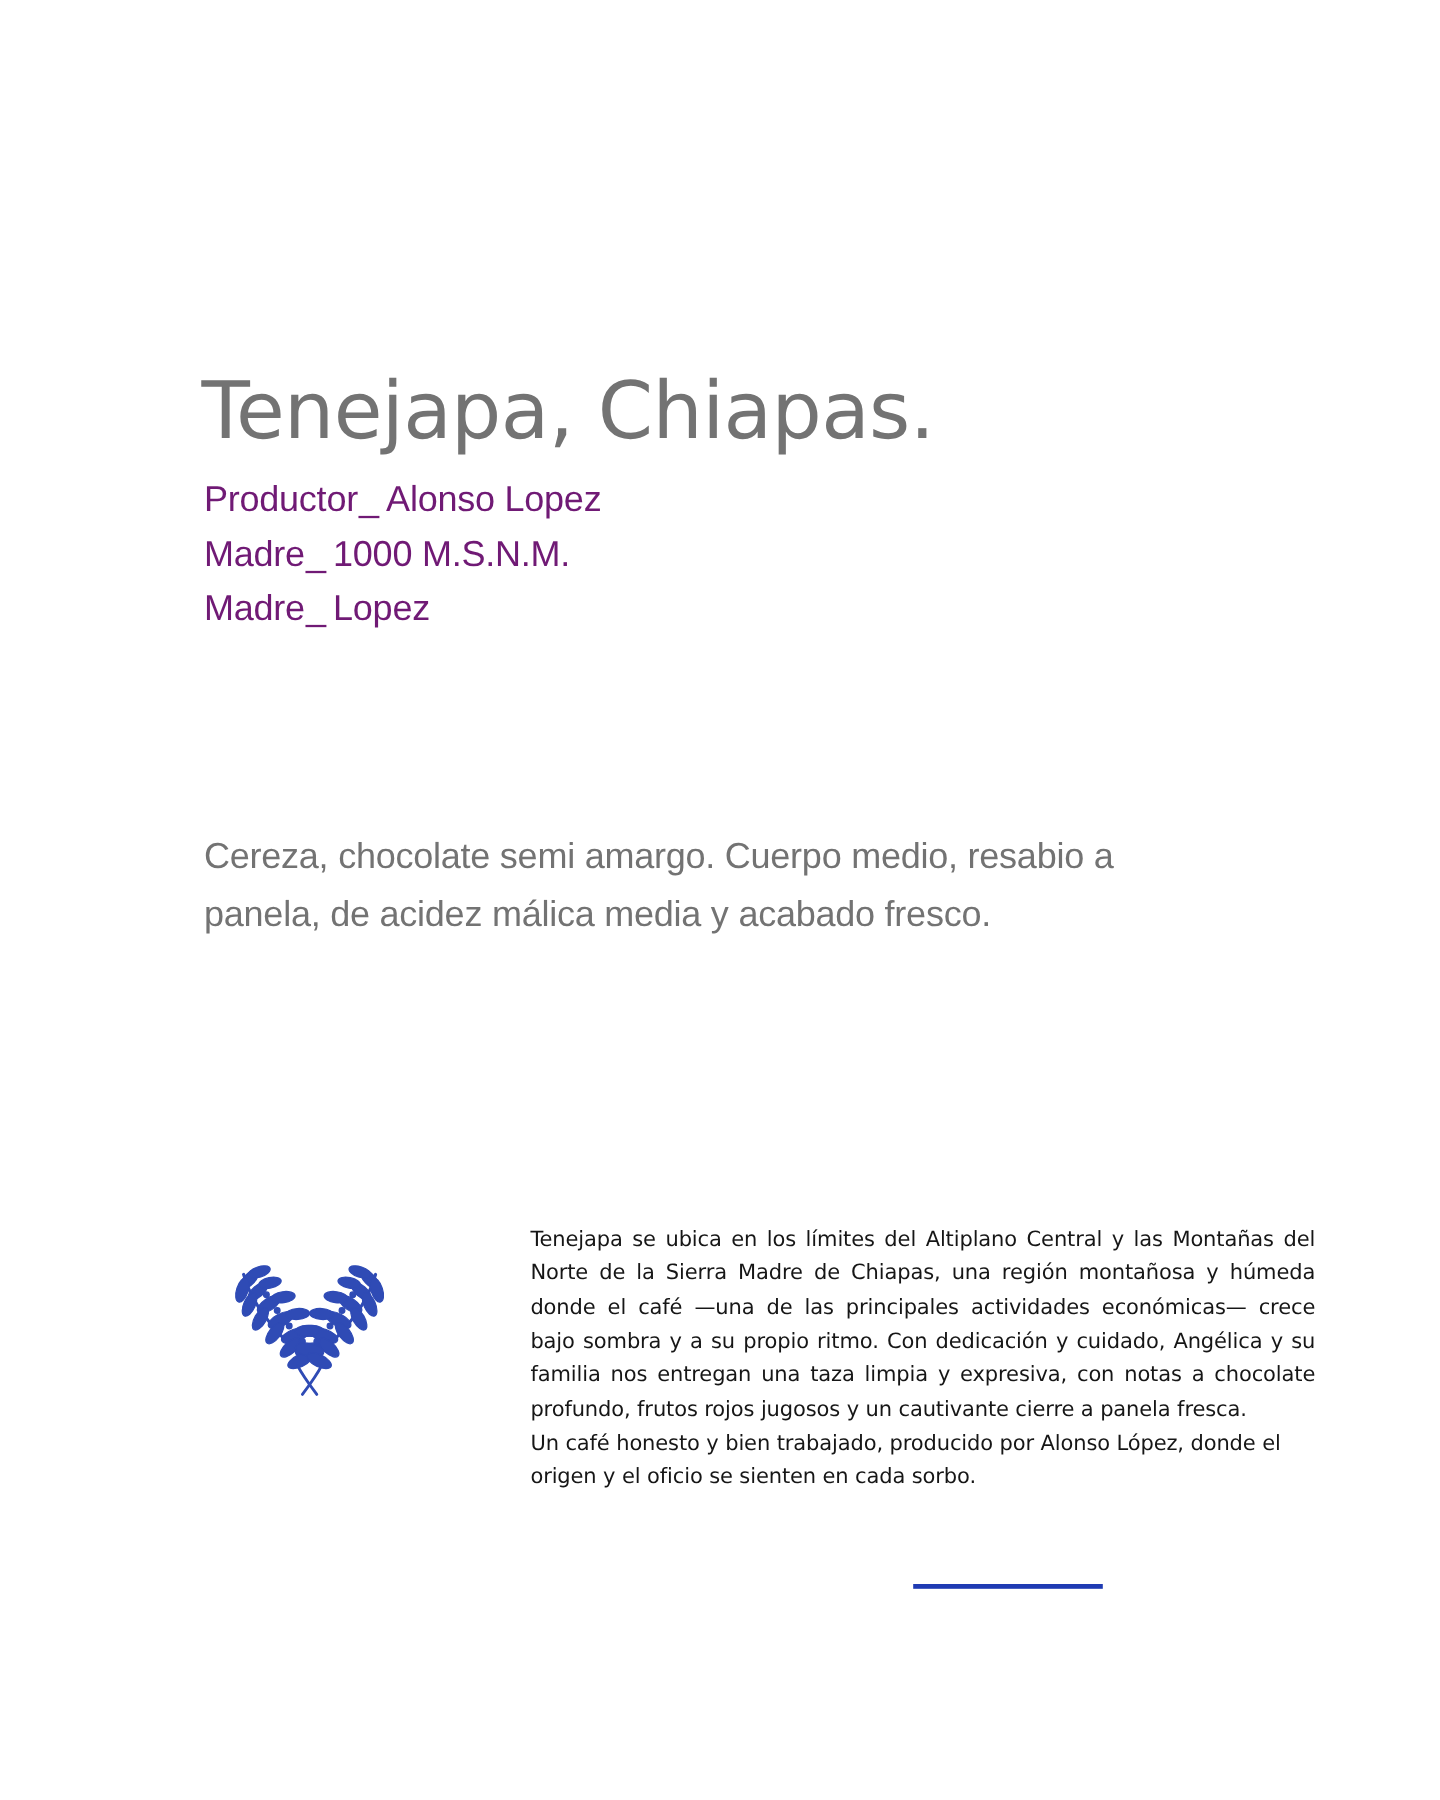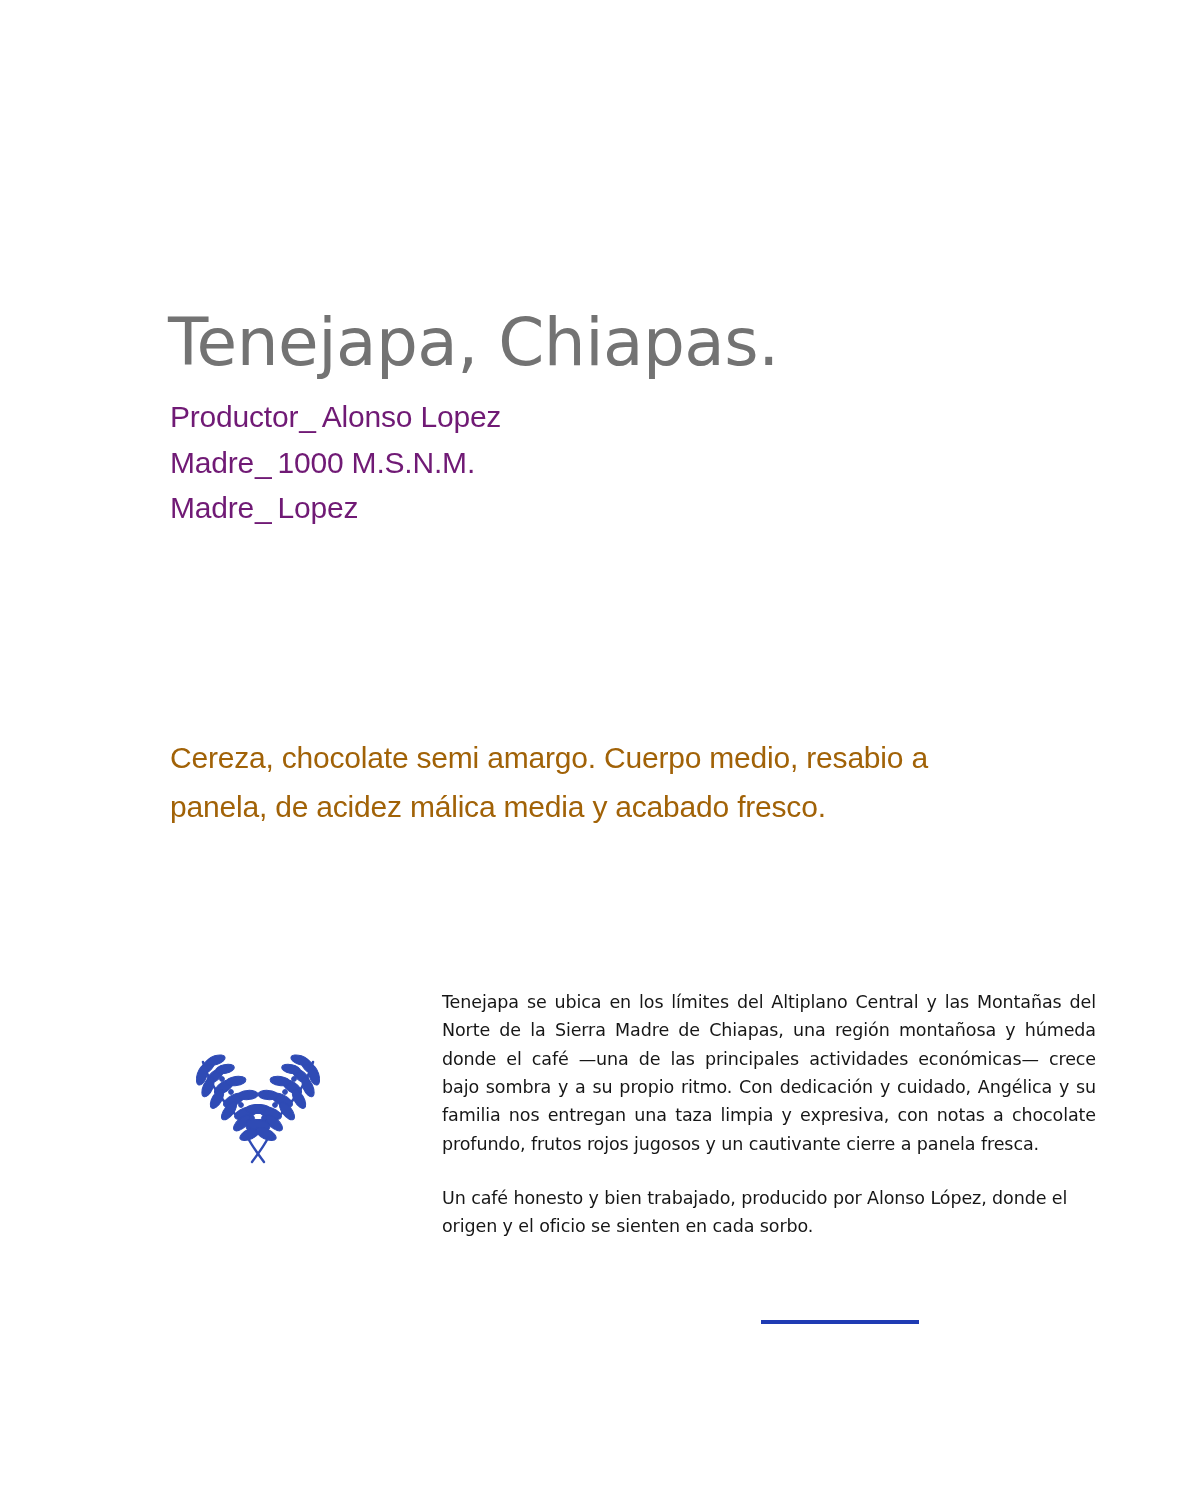--- a/index.html
+++ b/index.html
@@ -64,62 +64,60 @@
 
   
   .tasting {
     position: absolute;
     left: 170px;
     top: 690px;
     width: 846px;
     font-family: "Liberation Sans", sans-serif;
     font-size: 30px;
     font-weight: 400;
-    color: #a16207;
+    color: #737373;
     line-height: 1.62;
     letter-spacing: -0.2px;
-    margin-top: 44px;
   }
 
   
   .wreath {
     position: absolute;
     left: 186px;
     top: 1042px;
     width: 144px;
     height: 124px;
   }
   .wreath svg {
     display: block;
     width: 100%;
     height: 100%;
   }
 
   
   .story {
     position: absolute;
     left: 442px;
-    top: 988px;
+    top: 1019px;
     width: 654px;
   }
 
   .story p {
     margin: 0;
     font-family: "DejaVu Sans", sans-serif;
     font-size: 17.5px;
     font-weight: 400;
     color: #161616;
     line-height: 1.62;
     text-align: justify;
     text-justify: inter-word;
     letter-spacing: -0.1px;
   }
 
   .story p + p {
-    margin-top: 26px;
   }
 
   .story p:last-child {
     text-align: left;
   }
 
   
   .rule {
     position: absolute;
     left: 761px;

